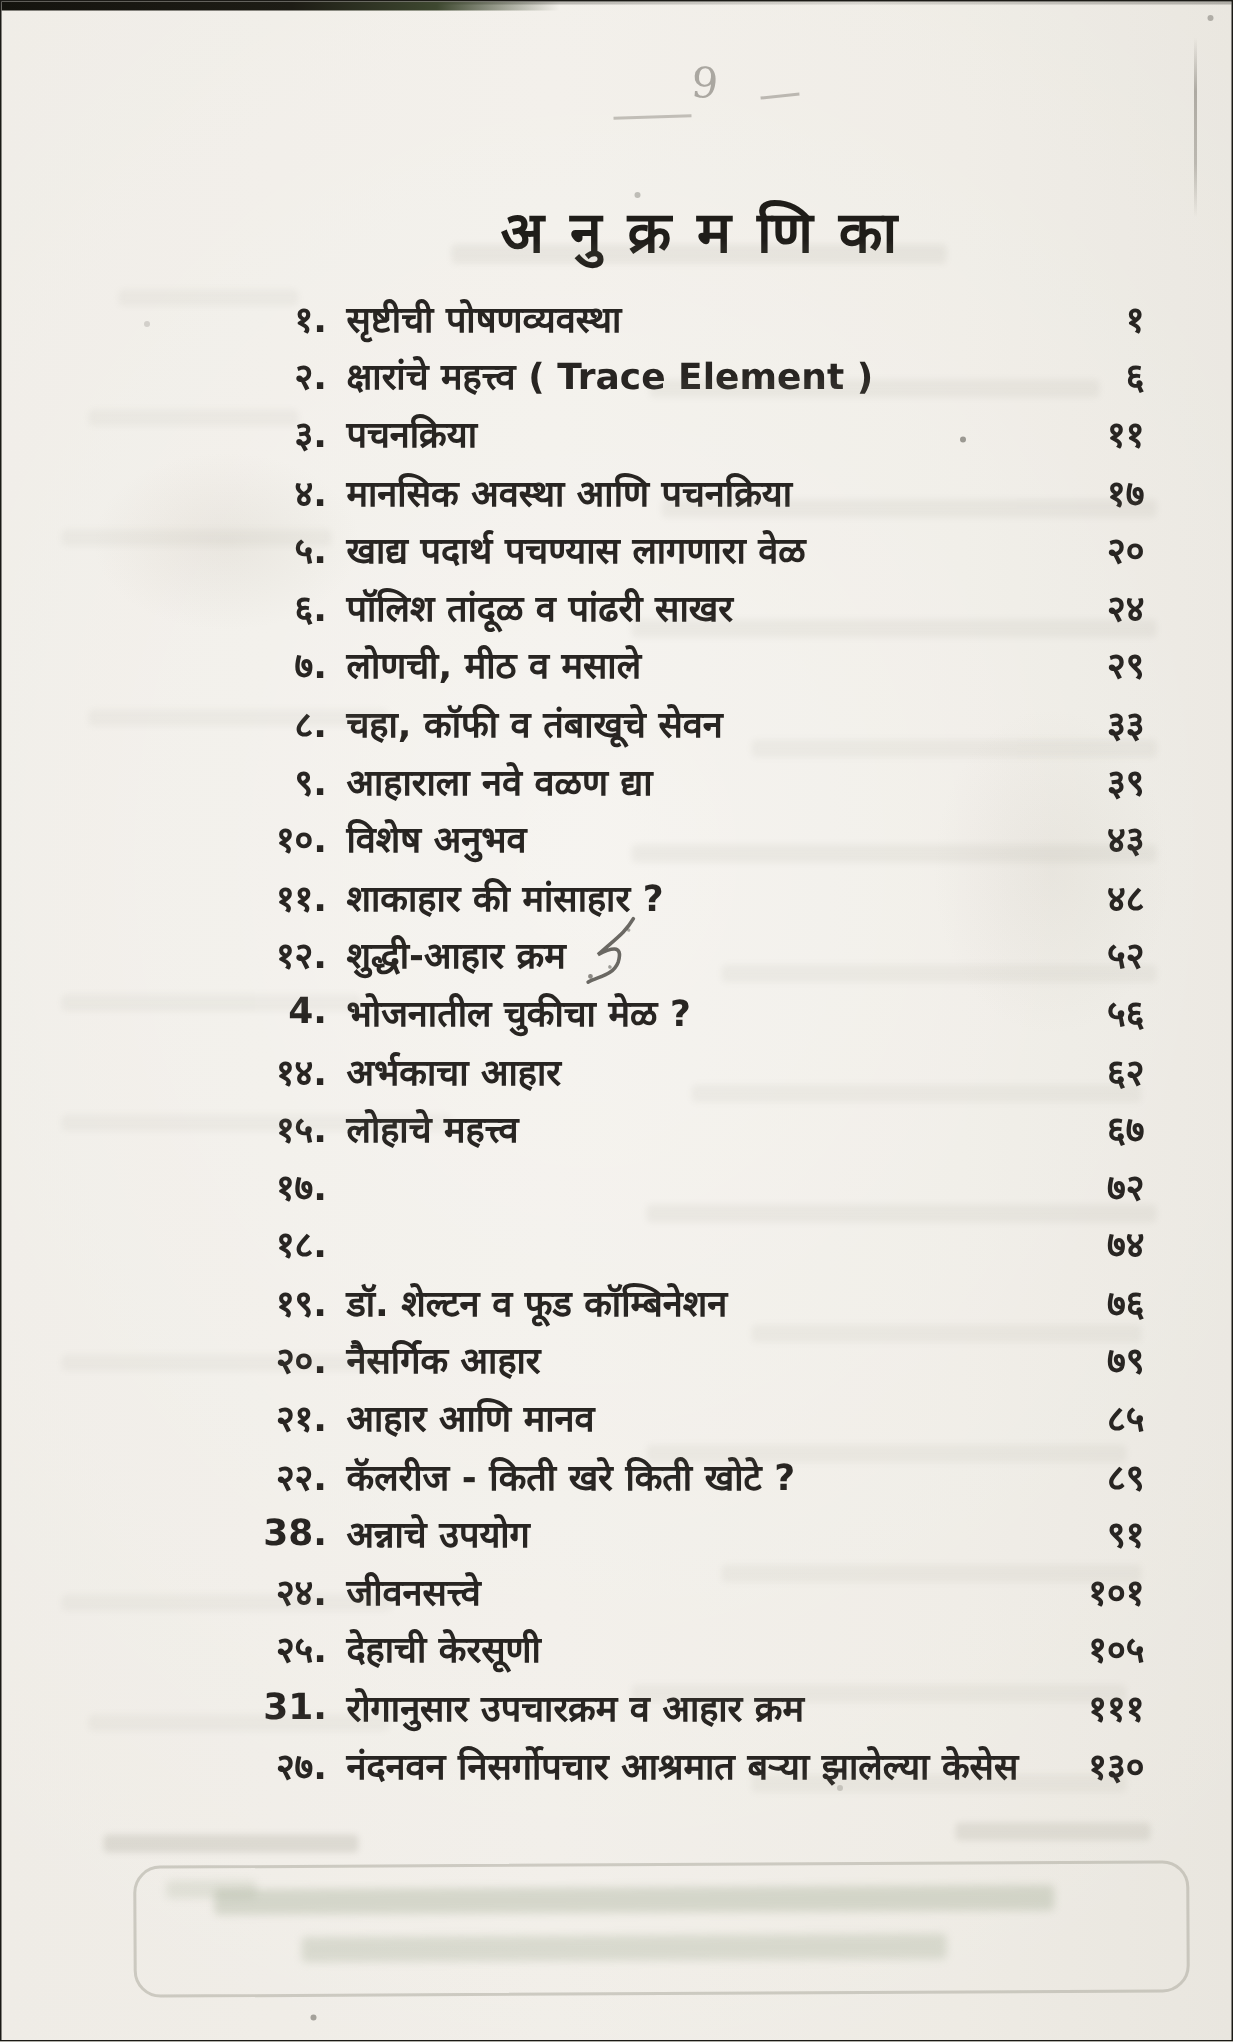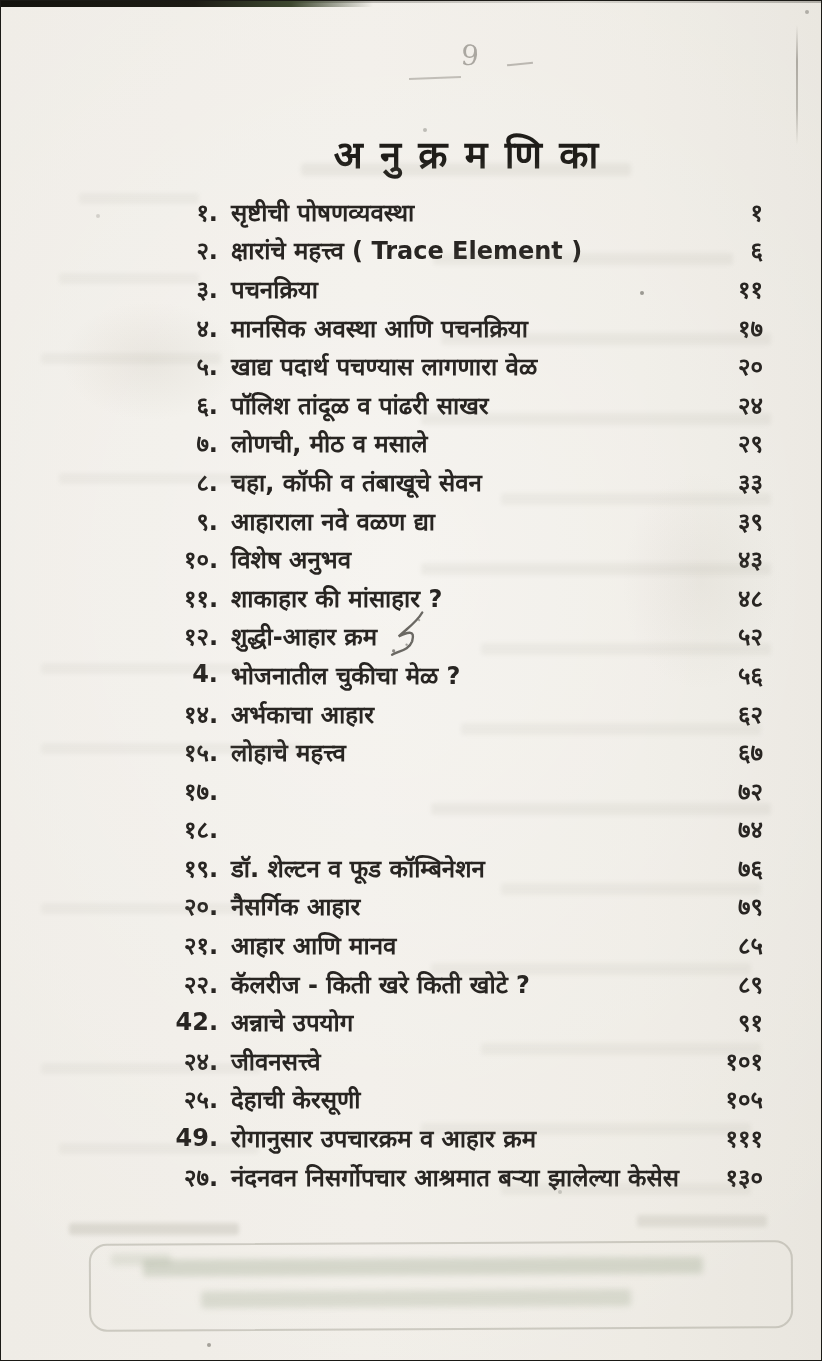--- a/index.html
+++ b/index.html
@@ -222,39 +222,39 @@
       <span class="toc-page">८५</span>
     </li>
 
     <li class="toc-row">
       <span class="toc-num">२२.</span>
       <span class="toc-label">कॅलरीज - किती खरे किती खोटे ?</span>
       <span class="toc-page">८९</span>
     </li>
 
     <li class="toc-row">
-      <span class="toc-num">42.</span>
+      <span class="toc-num">38.</span>
       <span class="toc-label">अन्नाचे उपयोग</span>
       <span class="toc-page">९१</span>
     </li>
 
     <li class="toc-row">
       <span class="toc-num">२४.</span>
       <span class="toc-label">जीवनसत्त्वे</span>
       <span class="toc-page">१०१</span>
     </li>
 
     <li class="toc-row">
       <span class="toc-num">२५.</span>
       <span class="toc-label">देहाची केरसूणी</span>
       <span class="toc-page">१०५</span>
     </li>
 
     <li class="toc-row">
-      <span class="toc-num">49.</span>
+      <span class="toc-num">31.</span>
       <span class="toc-label">रोगानुसार उपचारक्रम व आहार क्रम</span>
       <span class="toc-page">१११</span>
     </li>
 
     <li class="toc-row">
       <span class="toc-num">२७.</span>
       <span class="toc-label">नंदनवन निसर्गोपचार आश्रमात बऱ्या झालेल्या केसेस</span>
       <span class="toc-page">१३०</span>
     </li>
   </ol>

